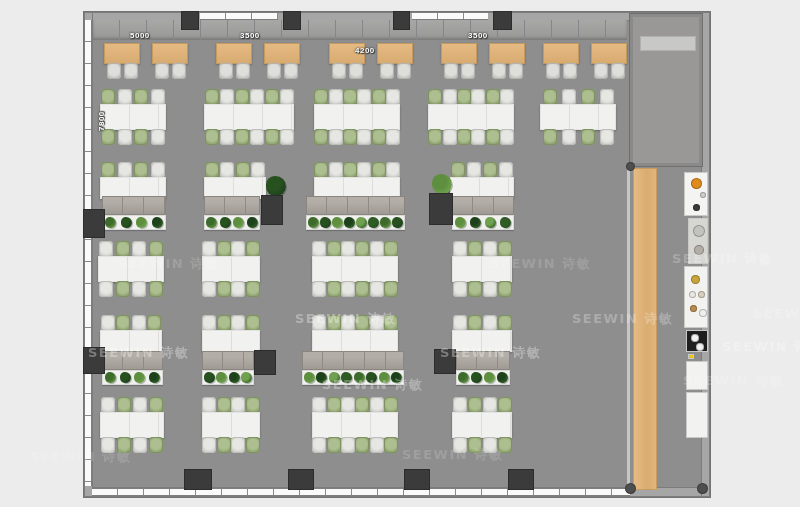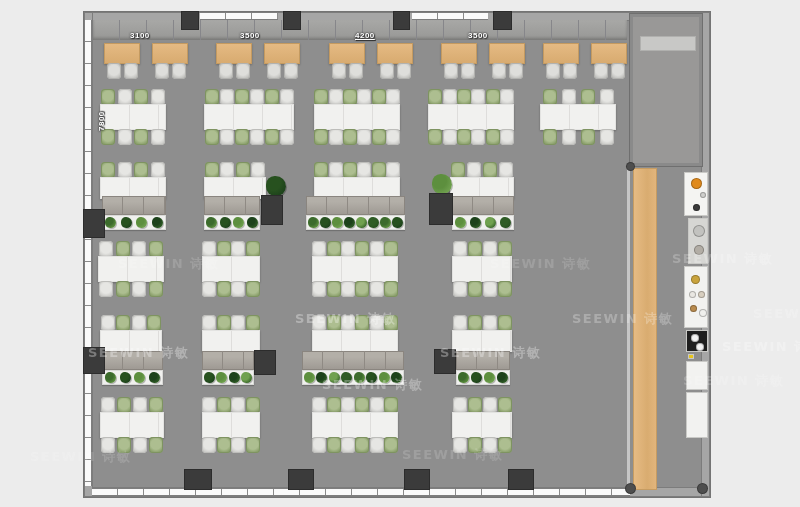--- a/index.html
+++ b/index.html
@@ -399,19 +399,19 @@
       <span class="wm" style="left: 295px; top: 310px; opacity: 0.32;">SEEWIN 诗敏</span>
       <span class="wm" style="left: 572px; top: 310px; opacity: 0.26;">SEEWIN 诗敏</span>
       <span class="wm" style="left: 753px; top: 305px; opacity: 0.2;">SEEWIN 诗敏</span>
       <span class="wm" style="left: 88px; top: 344px; opacity: 0.32;">SEEWIN 诗敏</span>
       <span class="wm" style="left: 440px; top: 344px; opacity: 0.32;">SEEWIN 诗敏</span>
       <span class="wm" style="left: 722px; top: 338px; opacity: 0.28;">SEEWIN 诗敏</span>
       <span class="wm" style="left: 322px; top: 376px; opacity: 0.3;">SEEWIN 诗敏</span>
       <span class="wm" style="left: 683px; top: 372px; opacity: 0.18;">SEEWIN 诗敏</span>
       <span class="wm" style="left: 30px; top: 448px; opacity: 0.15;">SEEWIN 诗敏</span>
       <span class="wm" style="left: 402px; top: 446px; opacity: 0.15;">SEEWIN 诗敏</span>
-      <span class="dim" style="left: 130px; top: 31px;">3100</span>
+      <span class="dim" style="left: 130px; top: 31px;">5000</span>
       <span class="dim" style="left: 240px; top: 31px;">3500</span>
-      <span class="dim" style="left: 355px; top: 31px; text-decoration: underline;">4200</span>
+      <span class="dim" style="left: 355px; top: 46px;">4200</span>
       <span class="dim" style="left: 468px; top: 31px;">3500</span>
       <span class="dim vert" style="left: 97px; top: 131px;">7800</span>
     </div>
 </div>
 
 </body></html>

